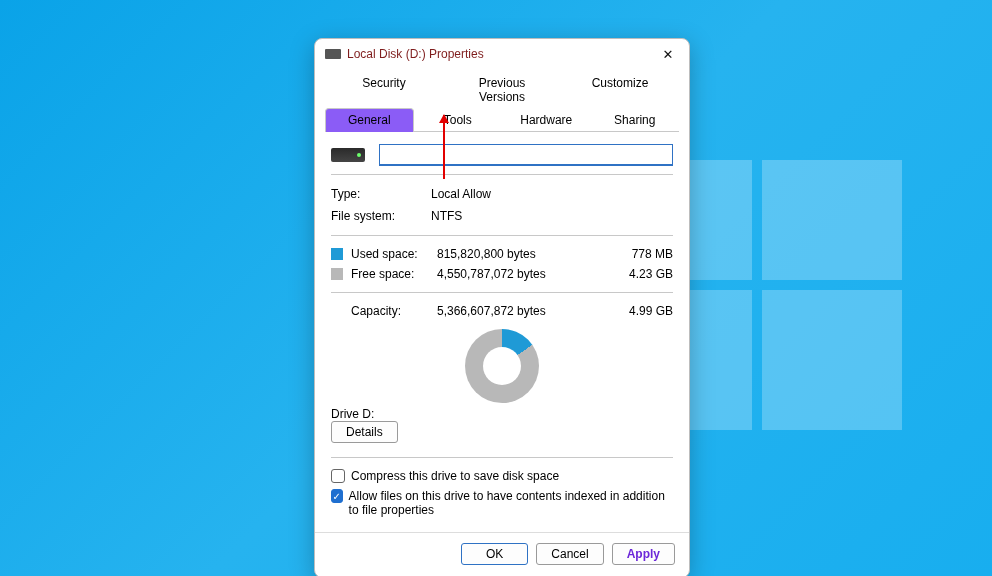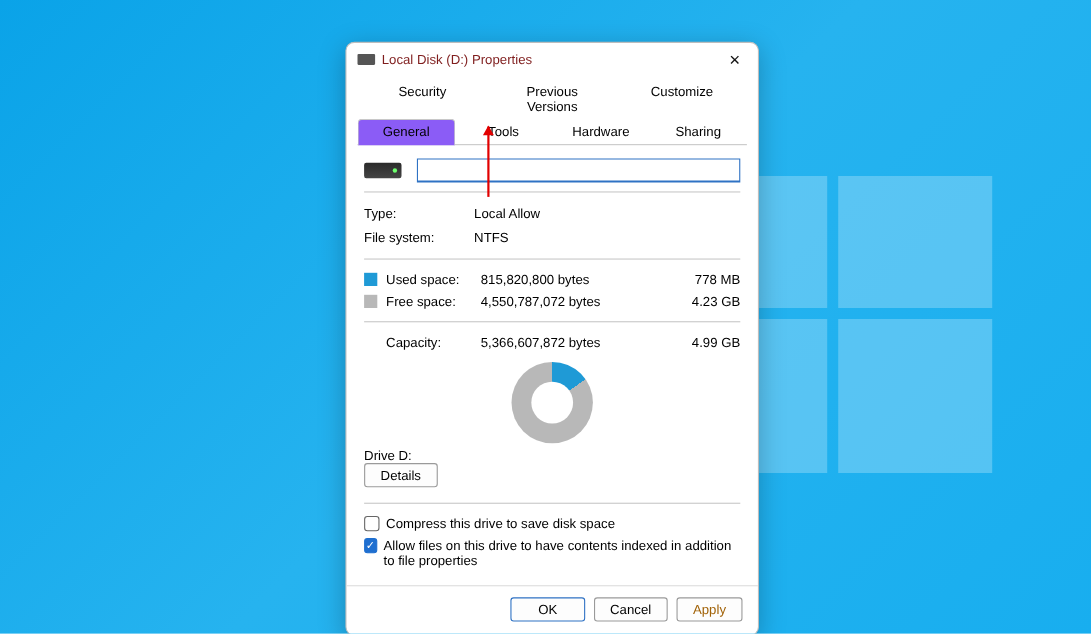--- a/index.html
+++ b/index.html
@@ -119,21 +119,21 @@
     margin:0 auto; position:relative;}
   .donut::after{ content:""; position:absolute; inset:18px; background:#fff; border-radius:50%;}
   .drive-label-row { display:flex; align-items:flex-start; margin-top:4px;flex-direction:column;}
   .drive-label-row .dl { flex:1; text-align:center; font-size:12px;}
   .btn {
     font-size:12px; padding:3px 14px;
     border:1px solid #9a9a9a; border-radius:3px;
     background:#fdfdfd; cursor:pointer;
   }
   .btn.primary { border-color:#2f72c4; }
-  .btn.disabled { color:#a16207; }
+  .btn.disabled { color:#6d28d9;font-weight:bold; }
   .checks { margin-top:6px;}
   .chk-row { display:flex; align-items:flex-start; gap:6px; font-size:12px; padding:3px 0;}
   .chk { width:14px; height:14px; border:1px solid #666; border-radius:3px; display:flex; align-items:center; justify-content:center; font-size:10px; }
   .chk.checked { background:#1f6fd0; border-color:#1f6fd0; color:#fff;}
   .dlg-buttons { display:flex; justify-content:flex-end; gap:8px; padding:10px 14px 2px 14px; border-top:1px solid #ddd; margin-top:12px;}
   
   .arrow {
     position:absolute;
     left: 128px;
     top: 76px;

